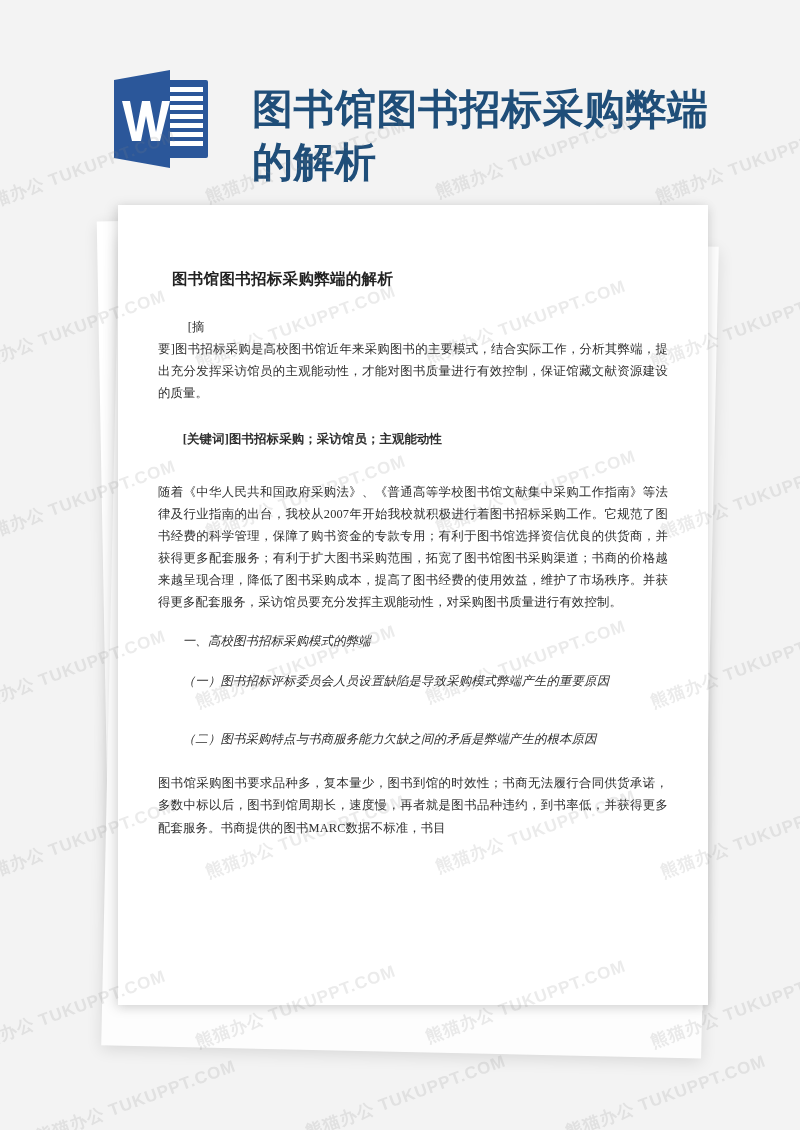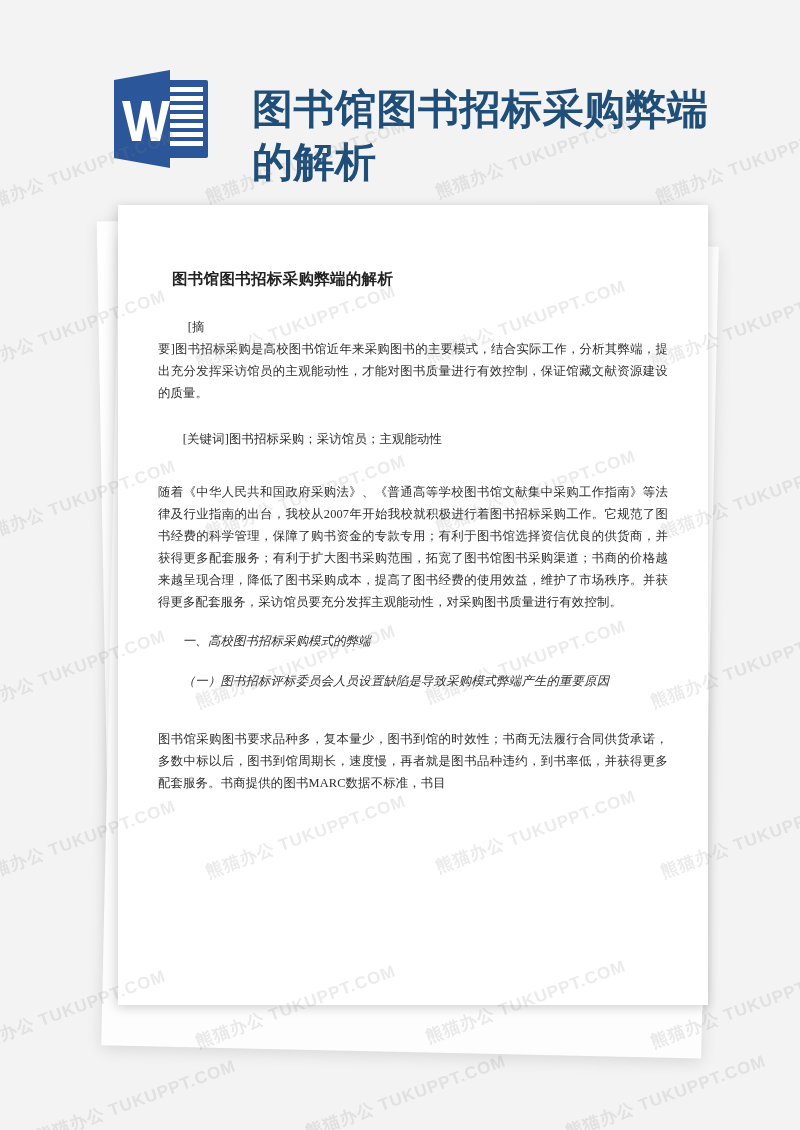--- a/index.html
+++ b/index.html
@@ -109,21 +109,21 @@
   }
 
   .para {
     font-size: 12.4px;
     line-height: 1.78;
     margin: 0 0 17px 0;
     text-align: justify;
     color: #2f2f2f;
     letter-spacing: 0.15px;
   }
-  .para.indent { text-indent: 2em; }
+  .para.indent { text-indent: 2em; font-weight: bold; }
   .para.hang-abstract { text-indent: 0; }
   .para.hang-abstract .lead { padding-left: 2.4em; }
 
   .sec-heading {
     font-size: 12.4px;
     line-height: 1.78;
     margin: 0 0 18px 0;
     text-indent: 2em;
     color: #2f2f2f;
     letter-spacing: 0.15px;
@@ -203,20 +203,21 @@
       <p class="para">随着《中华人民共和国政府采购法》、《普通高等学校图书馆文献集中采购工作指南》等法律及行业指南的出台，我校从2007年开始我校就积极进行着图书招标采购工作。它规范了图书经费的科学管理，保障了购书资金的专款专用；有利于图书馆选择资信优良的供货商，并获得更多配套服务；有利于扩大图书采购范围，拓宽了图书馆图书采购渠道；书商的价格越来越呈现合理，降低了图书采购成本，提高了图书经费的使用效益，维护了市场秩序。并获得更多配套服务，采访馆员要充分发挥主观能动性，对采购图书质量进行有效控制。</p>
 
       <p class="sec-heading">一、高校图书招标采购模式的弊端</p>
 
       <p class="sec-heading tight">（一）图书招标评标委员会人员设置缺陷是导致采购模式弊端产生的重要原因</p>
 
 
       <div class="gap-md"></div>
 
 
+      <p class="sec-heading tight">（二）图书采购特点与书商服务能力欠缺之间的矛盾是弊端产生的根本原因</p>
 
       <p class="para">图书馆采购图书要求品种多，复本量少，图书到馆的时效性；书商无法履行合同供货承诺，多数中标以后，图书到馆周期长，速度慢，再者就是图书品种违约，到书率低，并获得更多配套服务。书商提供的图书MARC数据不标准，书目</p>
 
     </div>
   </div>
 </div>
 
 <div class="wm-layer">
   <div class="wm" style="left:-30px;  top:160px;">熊猫办公 TUKUPPT.COM</div>
   <div class="wm" style="left:200px;  top:150px;">熊猫办公 TUKUPPT.COM</div>

